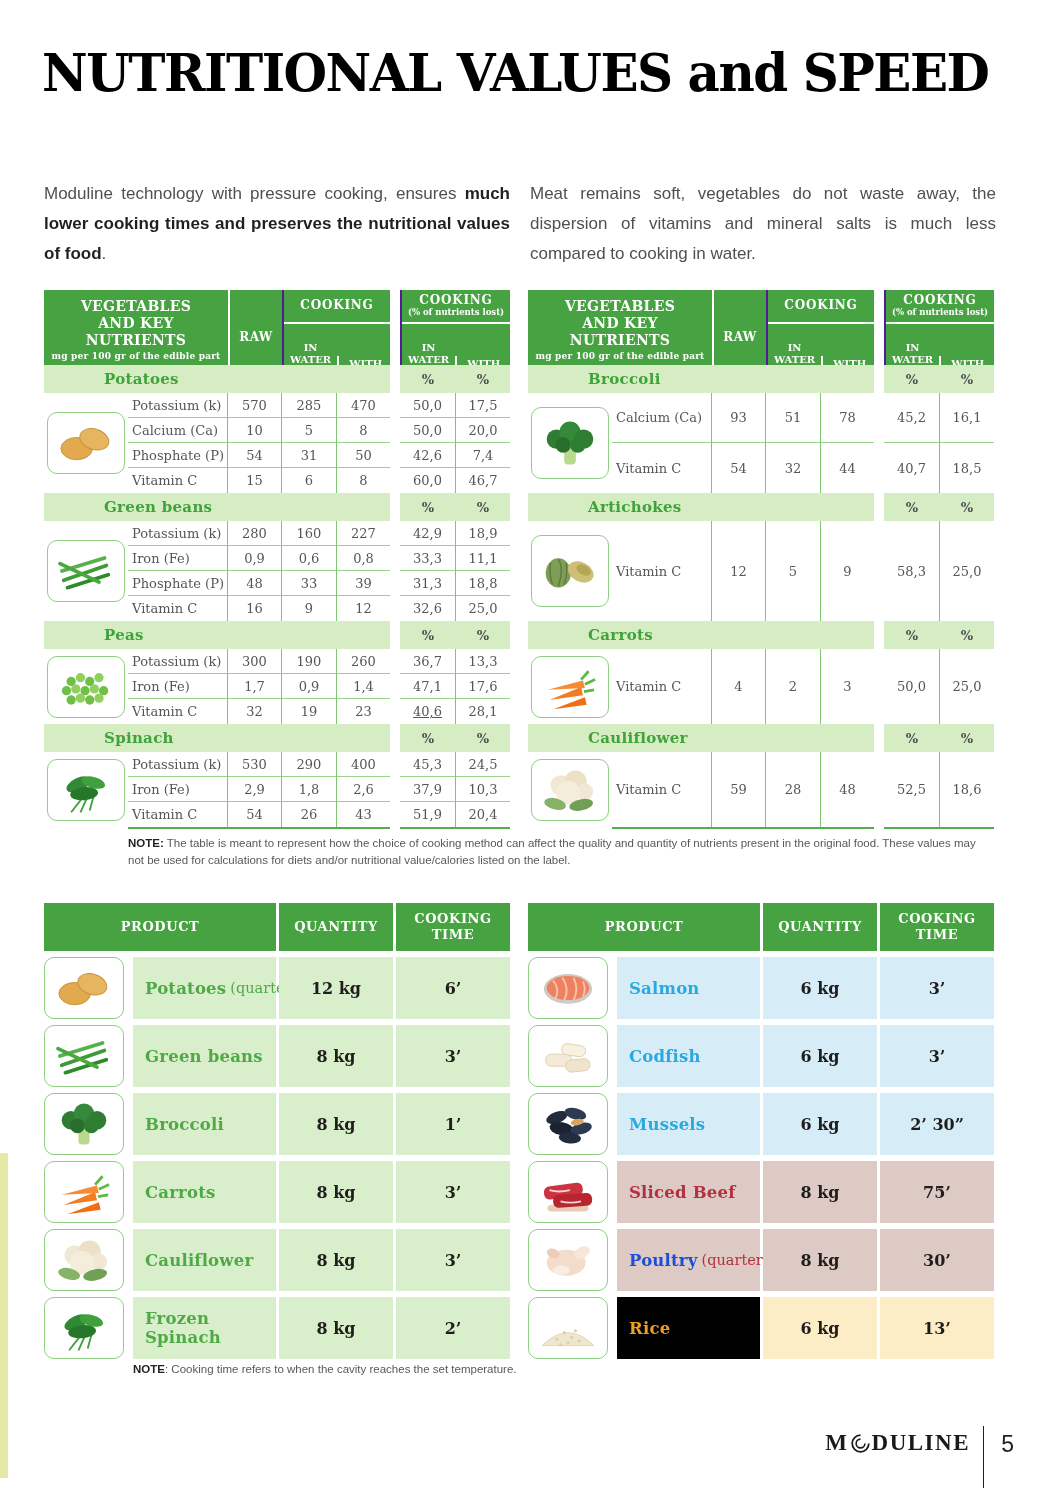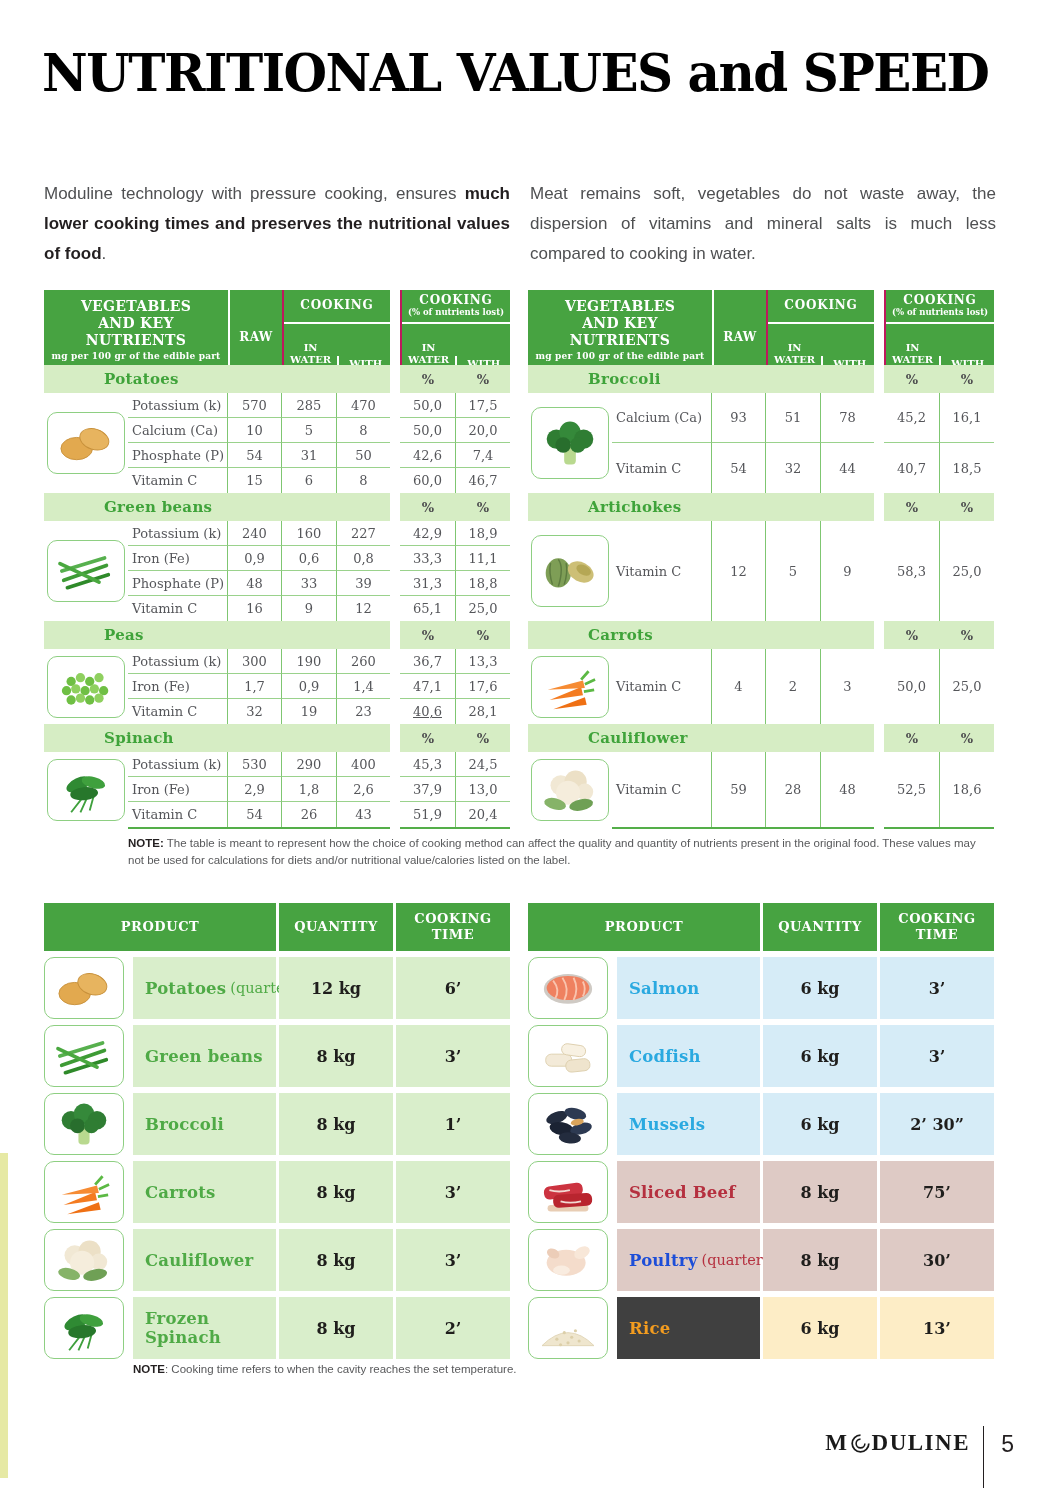--- a/index.html
+++ b/index.html
@@ -20,21 +20,21 @@
   .ntable{position:absolute;top:290px;width:466px;}
   .ntable.left{left:44px;} .ntable.right{left:528px;}
   .nt-head{display:grid;grid-template-columns:184px 54px 108px 10px 110px;height:75px;
     font-family:"DejaVu Serif",serif;color:#fff;text-align:center;}
   .nth-cell{background:#47a341;box-sizing:border-box;}
   .nth-label{padding-top:8px;}
   .nth-title{font-size:14px;font-weight:bold;line-height:1.2;letter-spacing:.3px;}
   .nth-sub{font-size:9px;font-weight:bold;margin-top:3px;letter-spacing:.2px;}
   .nth-raw{border-left:2px solid #fff;display:flex;align-items:center;justify-content:center;
     font-size:12px;font-weight:bold;letter-spacing:.5px;}
-  .nth-split{border-left:2px solid #be185d;display:flex;flex-direction:column;}
+  .nth-split{border-left:2px solid #4c1d95;display:flex;flex-direction:column;}
   .nth-top{flex:0 0 32px;border-bottom:2px solid #fff;display:flex;flex-direction:column;
     align-items:center;justify-content:center;font-weight:bold;}
   .nth-top .big{font-size:12px;letter-spacing:.8px;line-height:1.1;}
   .nth-top .small{font-size:8.5px;line-height:1.1;margin-top:1px;}
   .nth-subcols{flex:1;display:grid;grid-template-columns:1fr 1fr;}
   .nth-subcols>div{font-size:10px;font-weight:bold;line-height:1.15;display:flex;
     align-items:center;justify-content:center;text-align:center;padding:2px 6px;box-sizing:border-box;}
   .nth-subcols>div:last-child{border-left:2px solid #fff;margin-top:32px;}
   .nth-gapcol{background:#fff;}
   .nt-band{display:grid;grid-template-columns:346px 10px 110px;height:28px;}
@@ -185,42 +185,42 @@
               <g stroke-width="4" stroke-linecap="round" fill="none">
                 <path d="M10 28 L56 14" stroke="#57b04e"></path>
                 <path d="M12 38 L58 22" stroke="#3e9b35"></path>
                 <path d="M16 46 L60 32" stroke="#2f8a2a"></path>
                 <path d="M8 20 L50 40" stroke="#4aa83f"></path>
               </g>
             </svg>
           </div>
         </div>
         <div class="nc nc-name bR bB" style="grid-column: 2;">Potassium (k)</div>
-        <div class="nc bR bB" style="grid-column: 3;">240</div>
+        <div class="nc bR bB" style="grid-column: 3;">280</div>
         <div class="nc bR bB" style="grid-column: 4;">160</div>
         <div class="nc bB" style="grid-column: 5;">227</div>
         <div class="nc bR bB" style="grid-column: 7;">42,9</div>
         <div class="nc bB" style="grid-column: 8;">18,9</div>
         <div class="nc nc-name bR bB" style="grid-column: 2;">Iron (Fe)</div>
         <div class="nc bR bB" style="grid-column: 3;">0,9</div>
         <div class="nc bR bB" style="grid-column: 4;">0,6</div>
         <div class="nc bB" style="grid-column: 5;">0,8</div>
         <div class="nc bR bB" style="grid-column: 7;">33,3</div>
         <div class="nc bB" style="grid-column: 8;">11,1</div>
         <div class="nc nc-name bR bB" style="grid-column: 2;">Phosphate (P)</div>
         <div class="nc bR bB" style="grid-column: 3;">48</div>
         <div class="nc bR bB" style="grid-column: 4;">33</div>
         <div class="nc bB" style="grid-column: 5;">39</div>
         <div class="nc bR bB" style="grid-column: 7;">31,3</div>
         <div class="nc bB" style="grid-column: 8;">18,8</div>
         <div class="nc nc-name bR" style="grid-column: 2;">Vitamin C</div>
         <div class="nc bR" style="grid-column: 3;">16</div>
         <div class="nc bR" style="grid-column: 4;">9</div>
         <div class="nc" style="grid-column: 5;">12</div>
-        <div class="nc bR" style="grid-column: 7;">65,1</div>
+        <div class="nc bR" style="grid-column: 7;">32,6</div>
         <div class="nc" style="grid-column: 8;">25,0</div>
       </div>
       <div class="nt-band">
         <div class="nt-band-main">
           <span class="nt-secname">Peas</span>
         </div>
         <div></div>
         <div class="nt-band-lost">
           <span>%</span>
           <span>%</span>
@@ -294,21 +294,21 @@
         <div class="nc bR bB" style="grid-column: 3;">530</div>
         <div class="nc bR bB" style="grid-column: 4;">290</div>
         <div class="nc bB" style="grid-column: 5;">400</div>
         <div class="nc bR bB" style="grid-column: 7;">45,3</div>
         <div class="nc bB" style="grid-column: 8;">24,5</div>
         <div class="nc nc-name bR bB" style="grid-column: 2;">Iron (Fe)</div>
         <div class="nc bR bB" style="grid-column: 3;">2,9</div>
         <div class="nc bR bB" style="grid-column: 4;">1,8</div>
         <div class="nc bB" style="grid-column: 5;">2,6</div>
         <div class="nc bR bB" style="grid-column: 7;">37,9</div>
-        <div class="nc bB" style="grid-column: 8;">13,0</div>
+        <div class="nc bB" style="grid-column: 8;">10,3</div>
         <div class="nc nc-name bR" style="grid-column: 2;">Vitamin C</div>
         <div class="nc bR" style="grid-column: 3;">54</div>
         <div class="nc bR" style="grid-column: 4;">26</div>
         <div class="nc" style="grid-column: 5;">43</div>
         <div class="nc bR" style="grid-column: 7;">51,9</div>
         <div class="nc" style="grid-column: 8;">20,4</div>
       </div>
       <div class="nt-bottom">
         <i style="grid-column: 2;"></i>
         <i style="grid-column: 4;"></i>
@@ -690,21 +690,21 @@
                 <circle cx="32" cy="33" r="1.7"></circle>
                 <circle cx="40" cy="38" r="1.7"></circle>
                 <circle cx="48" cy="42" r="1.7"></circle>
                 <circle cx="36" cy="44" r="1.7"></circle>
                 <circle cx="28" cy="46" r="1.7"></circle>
                 <circle cx="44" cy="31" r="1.7"></circle>
               </g>
             </svg>
           </div>
         </div>
-        <div class="ct-prod" style="background: #404040;">
+        <div class="ct-prod" style="background: #000000;">
           <span class="ct-name" style="color: rgb(243, 156, 31);">Rice</span>
         </div>
         <div class="ct-qty" style="background: rgb(253, 237, 198);">6 kg</div>
         <div class="ct-time" style="background: rgb(253, 237, 198);">13’</div>
       </div>
     </div>
   </div>
 
 <p class="note note2"><b>NOTE</b><span>: Cooking time refers to when the cavity reaches the set temperature.</span></p>
 

